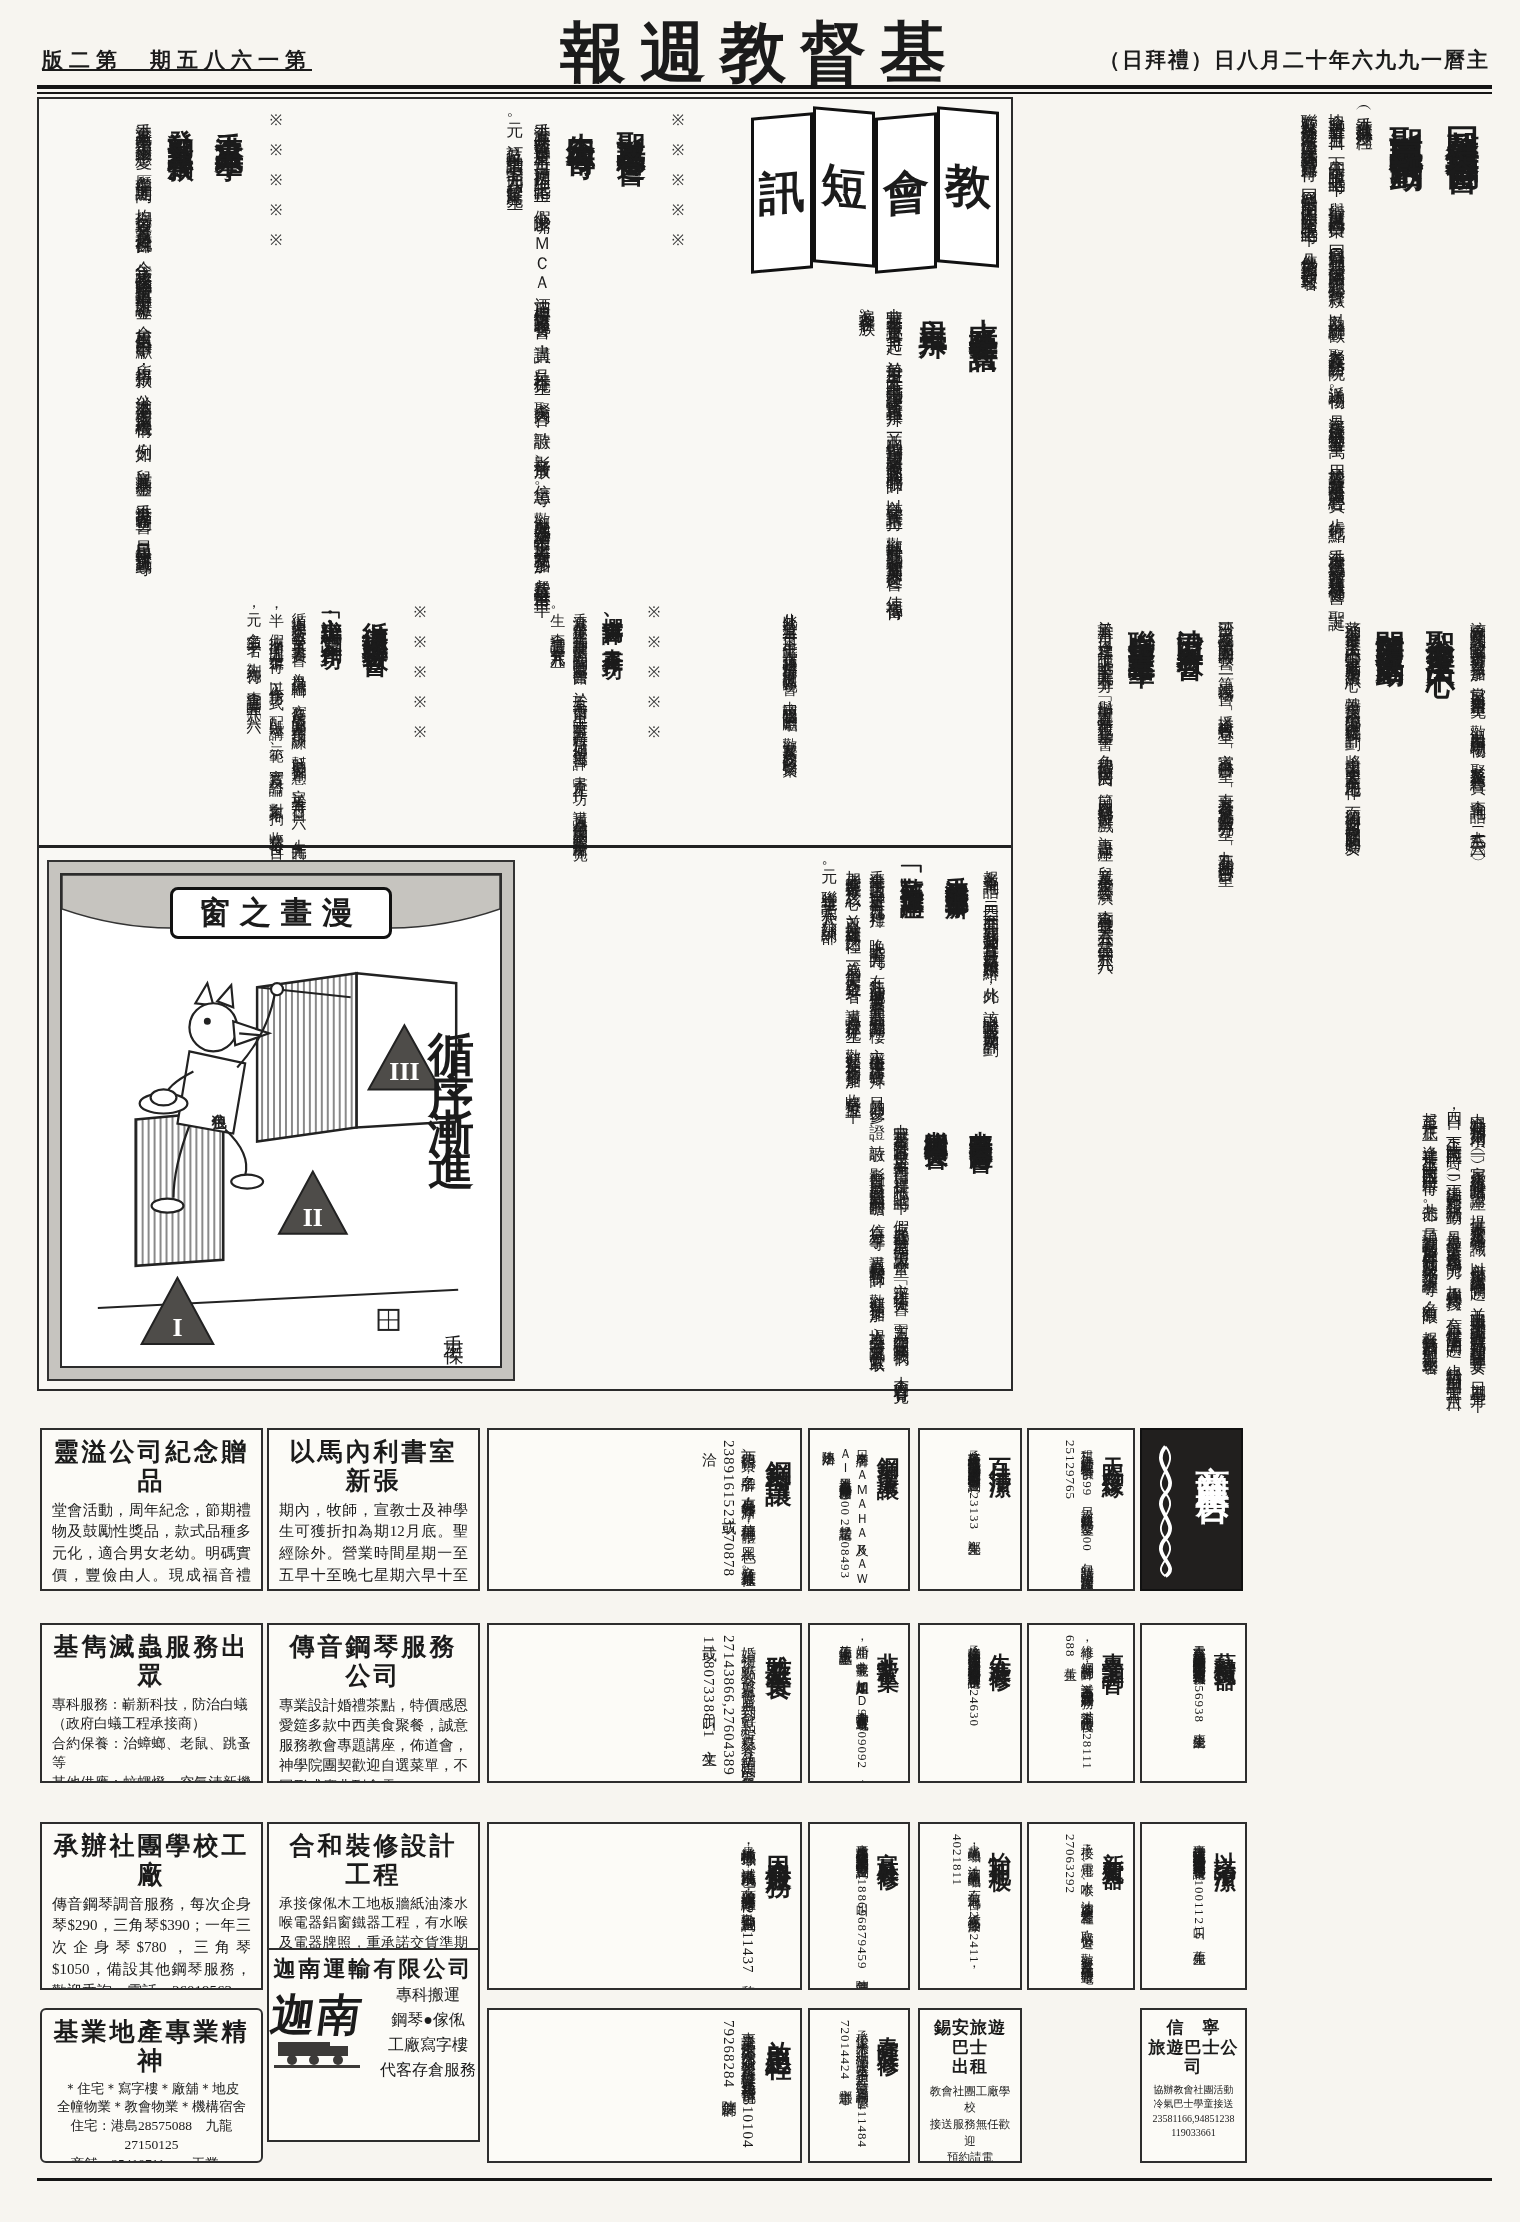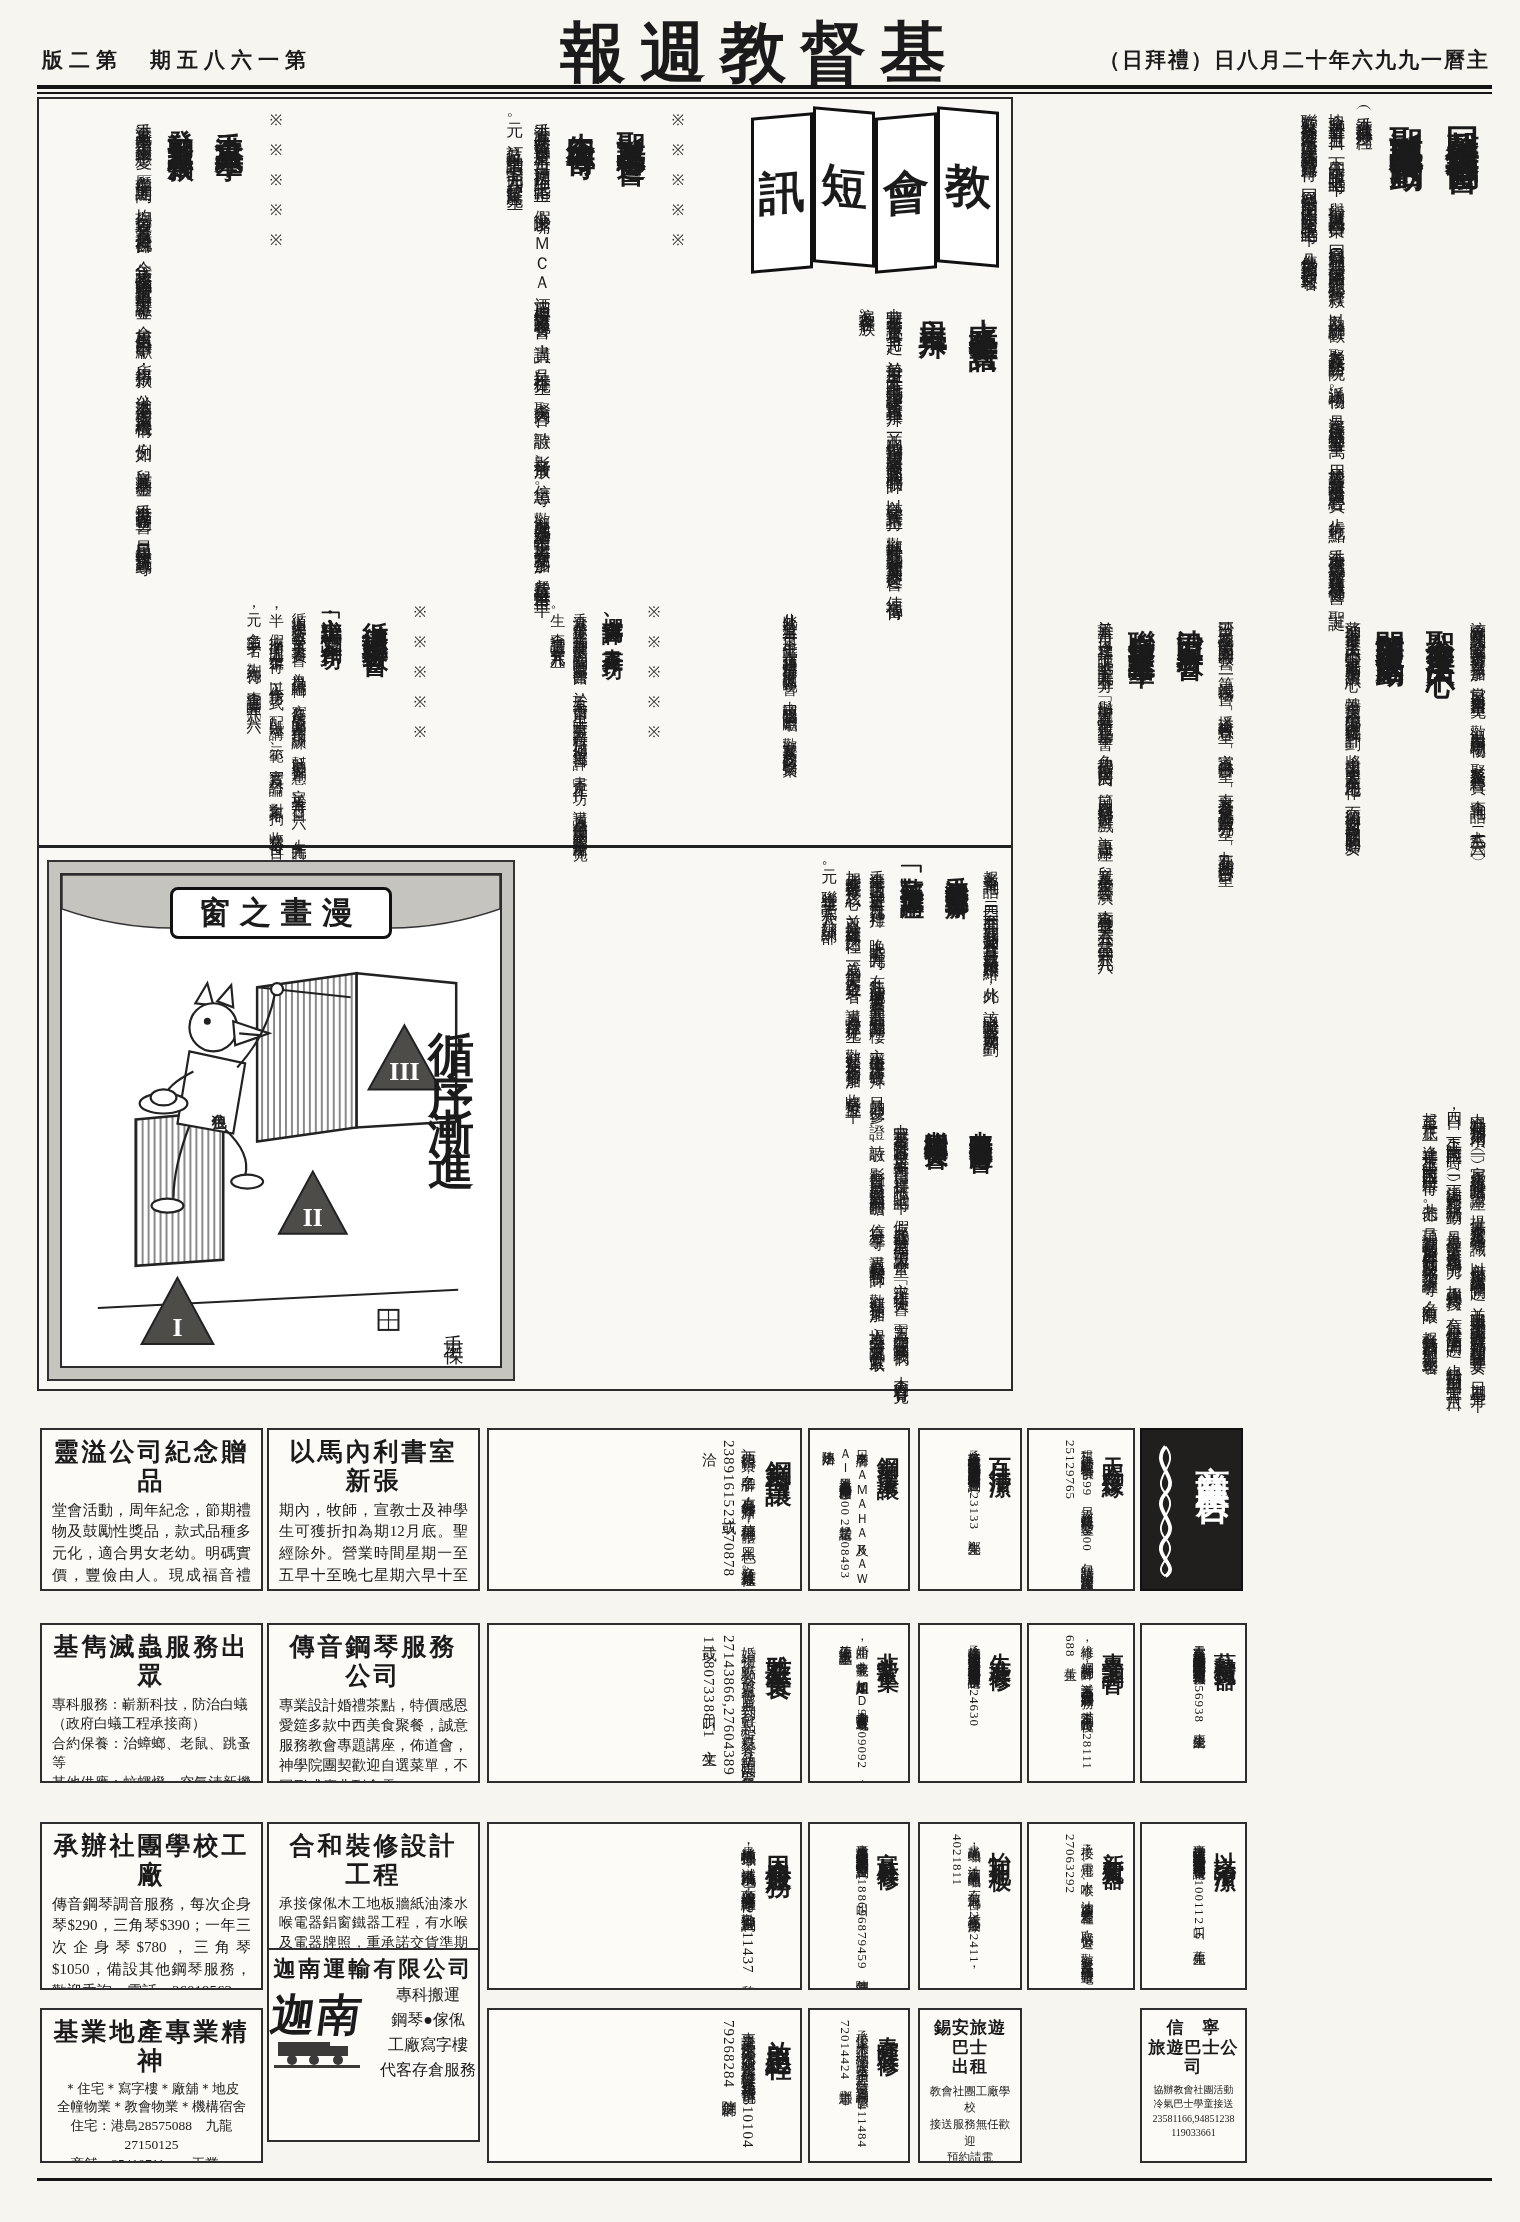--- a/index.html
+++ b/index.html
@@ -1,20 +1,20 @@
 <!DOCTYPE html>
 <html><head>
 <meta charset="utf-8">
 <style>
   html,body{margin:0;padding:0;background:#888;}
   #page{position:relative;width:1520px;height:2222px;background:#f7f5f0;margin:0 auto;
         font-family:"Liberation Serif","DejaVu Serif",serif;color:#1b1b1b;overflow:hidden;}
   .abs{position:absolute;}
   
-  .pageinfo{font-size:21px;letter-spacing:6px;font-weight:600;}
+  .pageinfo{font-size:21px;letter-spacing:6px;font-weight:600;text-decoration:underline;}
   .masthead{font-size:66px;font-weight:700;letter-spacing:14px;text-align:center;width:100%;}
   .dateinfo{font-size:21px;letter-spacing:2px;font-weight:600;text-align:right;}
   .rule-thick{height:4px;background:#151515;}
   .rule-thin{height:1.5px;background:#151515;}
   
   .bigbox{border:2.5px solid #2b2b2b;background:#f9f8f4;}
   
   .vb{position:absolute;writing-mode:vertical-rl;text-orientation:mixed;
       line-height:1.62;font-size:17px;letter-spacing:2.5px;text-align:justify;}
   .vb>div{margin:0;}
@@ -299,21 +299,21 @@
   </div>
   <div class="adv" style="left:1027px;top:1822px;width:108px;height:168px;">
     <div class="ti" style="font-size:22px;">新新電器</div>
     <div class="bd2">承接：電燈、水喉、油漆各項裝修工程，取價公道，歡迎教會及主內肢體致電：27063292</div>
   </div>
   <div class="adv" style="left:1140px;top:1822px;width:107px;height:168px;">
     <div class="ti" style="font-size:22px;">以諾清潔</div>
     <div class="bd2">專業清潔打蠟洗地教會學校住宅歡迎定期包月保養請電71110011叫216蕭先生</div>
   </div>
 
-  <div class="ad" style="left:40px;top:2008px;width:223px;height:155px;">
+  <div class="ad" style="left:40px;top:2008px;width:223px;height:155px;border-radius:6px;">
     <div class="ti">基業地產專業精神</div>
     <div class="bd2 c" style="font-size:13.5px;line-height:1.4;">＊住宅＊寫字樓＊廠舖＊地皮
 全幢物業＊教會物業＊機構宿舍
 住宅：港島28575088　九龍27150125
 商舖：25410711　　工業：27115237
 傳真：港島25418090　九龍27608470</div>
   </div>
   <div class="ad" style="left:267px;top:1948px;width:213px;height:194px;padding:6px 2px;">
     <div class="ti" style="font-size:22px;">迦南運輸有限公司</div>
     <div style="display:flex;align-items:center;justify-content:space-between;margin-top:2px;">

